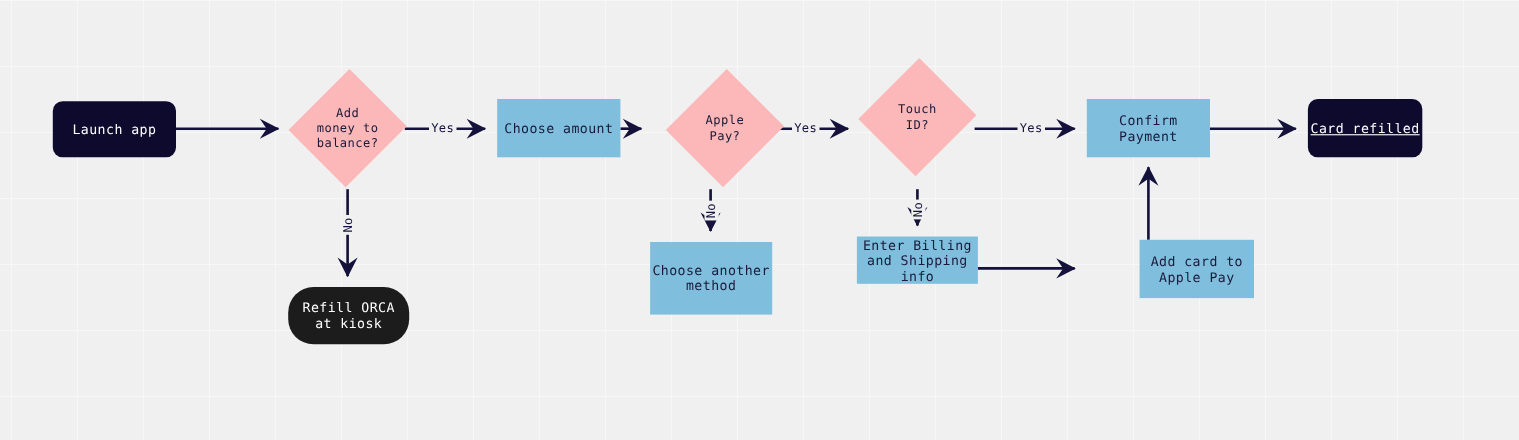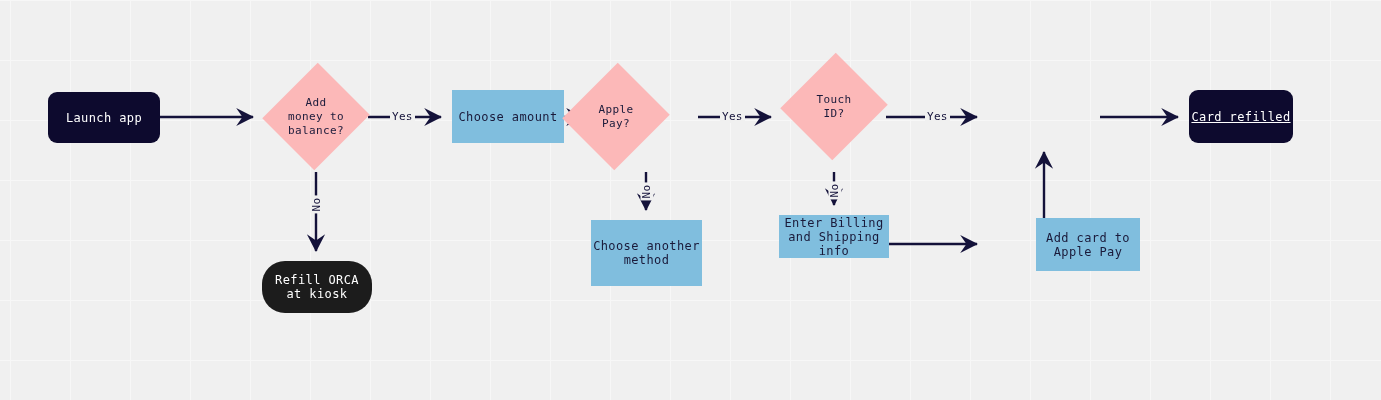--- a/index.html
+++ b/index.html
@@ -141,21 +141,21 @@
 
   <div class="node node-terminal-black" style="left:262px; top:261px; width:110px; height:52px;">
     <span>Refill ORCA
 at kiosk</span>
   </div>
 
   <div class="node node-process" style="left:452px; top:90px; width:112px; height:53px;">
     <span>Choose amount</span>
   </div>
 
-  <div class="node-decision-wrap" style="left:564px; top:61px; width:104px; height:111px;">
+  <div class="node-decision-wrap" style="left:607px; top:61px; width:104px; height:111px;">
     <div class="diamond-shape"></div>
     <div class="diamond-label">Apple
 Pay?</div>
   </div>
 
   <div class="node node-process" style="left:591px; top:220px; width:111px; height:66px;">
     <span>Choose another
 method</span>
   </div>
 
@@ -164,20 +164,23 @@
     <div class="diamond-label">Touch
 ID?</div>
   </div>
 
   <div class="node node-process" style="left:779px; top:215px; width:110px; height:43px;">
     <span>Enter Billing
 and Shipping
 info</span>
   </div>
 
+  <div class="node node-process" style="left:988px; top:90px; width:112px; height:53px;">
+    <span>Confirm Payment</span>
+  </div>
 
   <div class="node node-process" style="left:988px; top:218px; width:104px; height:53px;margin-left:48px;">
     <span>Add card to
 Apple Pay</span>
   </div>
 
   <div class="node node-terminal-navy" style="left:1189px; top:90px; width:104px; height:53px;text-decoration:underline;">
     <span>Card refilled</span>
   </div>
 

